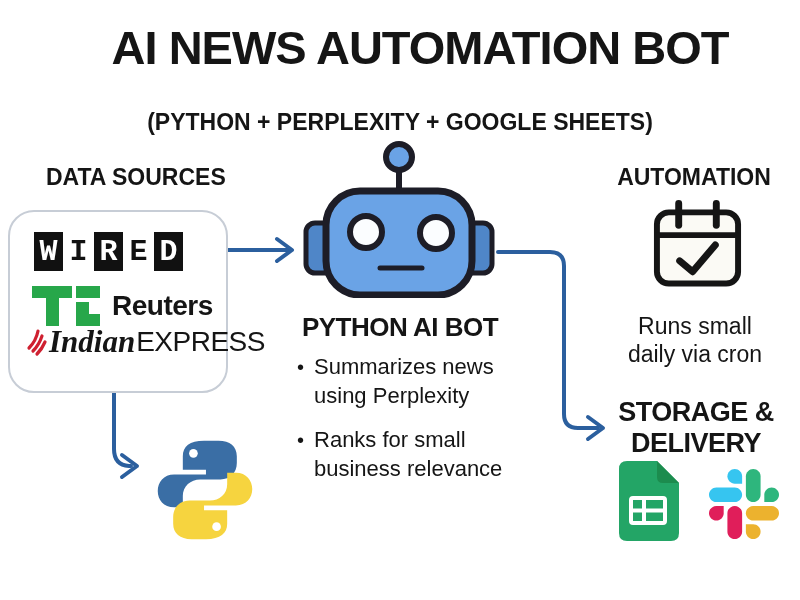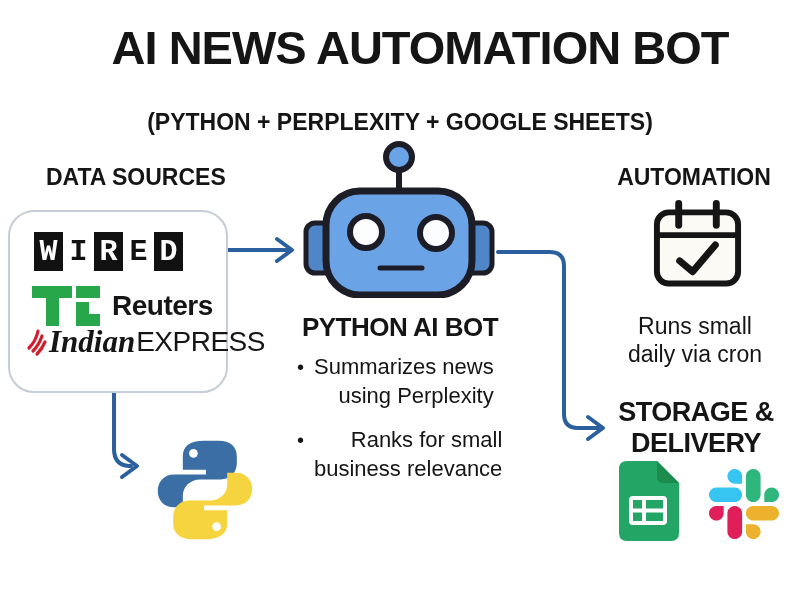--- a/index.html
+++ b/index.html
@@ -20,21 +20,21 @@
   .tc-row { left:22px; top:74px; gap:12px; }
   .reuters { font-weight:bold; font-size:28px; letter-spacing:-0.5px; }
   .ie-row { left:16px; top:112px; gap:1px; }
   .ie-script { font-family:"Liberation Serif", serif; font-style:italic; font-weight:600; font-size:31px; }
   .ie-caps { font-weight:normal; font-size:28px; letter-spacing:-0.5px; }
 
   .bot-label { left:278px; top:312px; width:244px; text-align:center; font-weight:bold; font-size:26px; letter-spacing:-0.5px; }
   .bullets { left:297px; top:353px; width:240px; }
   .bullet-item { display:flex; gap:10px; margin-bottom:16px; font-size:22px; line-height:1.3; }
   .bullet-marker { font-size:20px; line-height:1.45; }
-  .bullet-text { white-space:pre-line;text-align:right; }
+  .bullet-text { white-space:pre-line; }
 
   .auto-heading { left:591px; top:164px; width:206px; text-align:center; font-weight:bold; font-size:23px; }
   .caption { left:595px; top:312px; width:200px; text-align:center; font-size:23px; line-height:1.22; white-space:pre-line; }
   .storage-heading { left:590px; top:397px; width:212px; text-align:center; font-weight:bold; font-size:27px; line-height:1.15; letter-spacing:-0.5px; white-space:pre-line; }
 
   svg { display:block; }
   .arrows { left:0; top:0; pointer-events:none; }
 </style>
 </head>
 <body>

